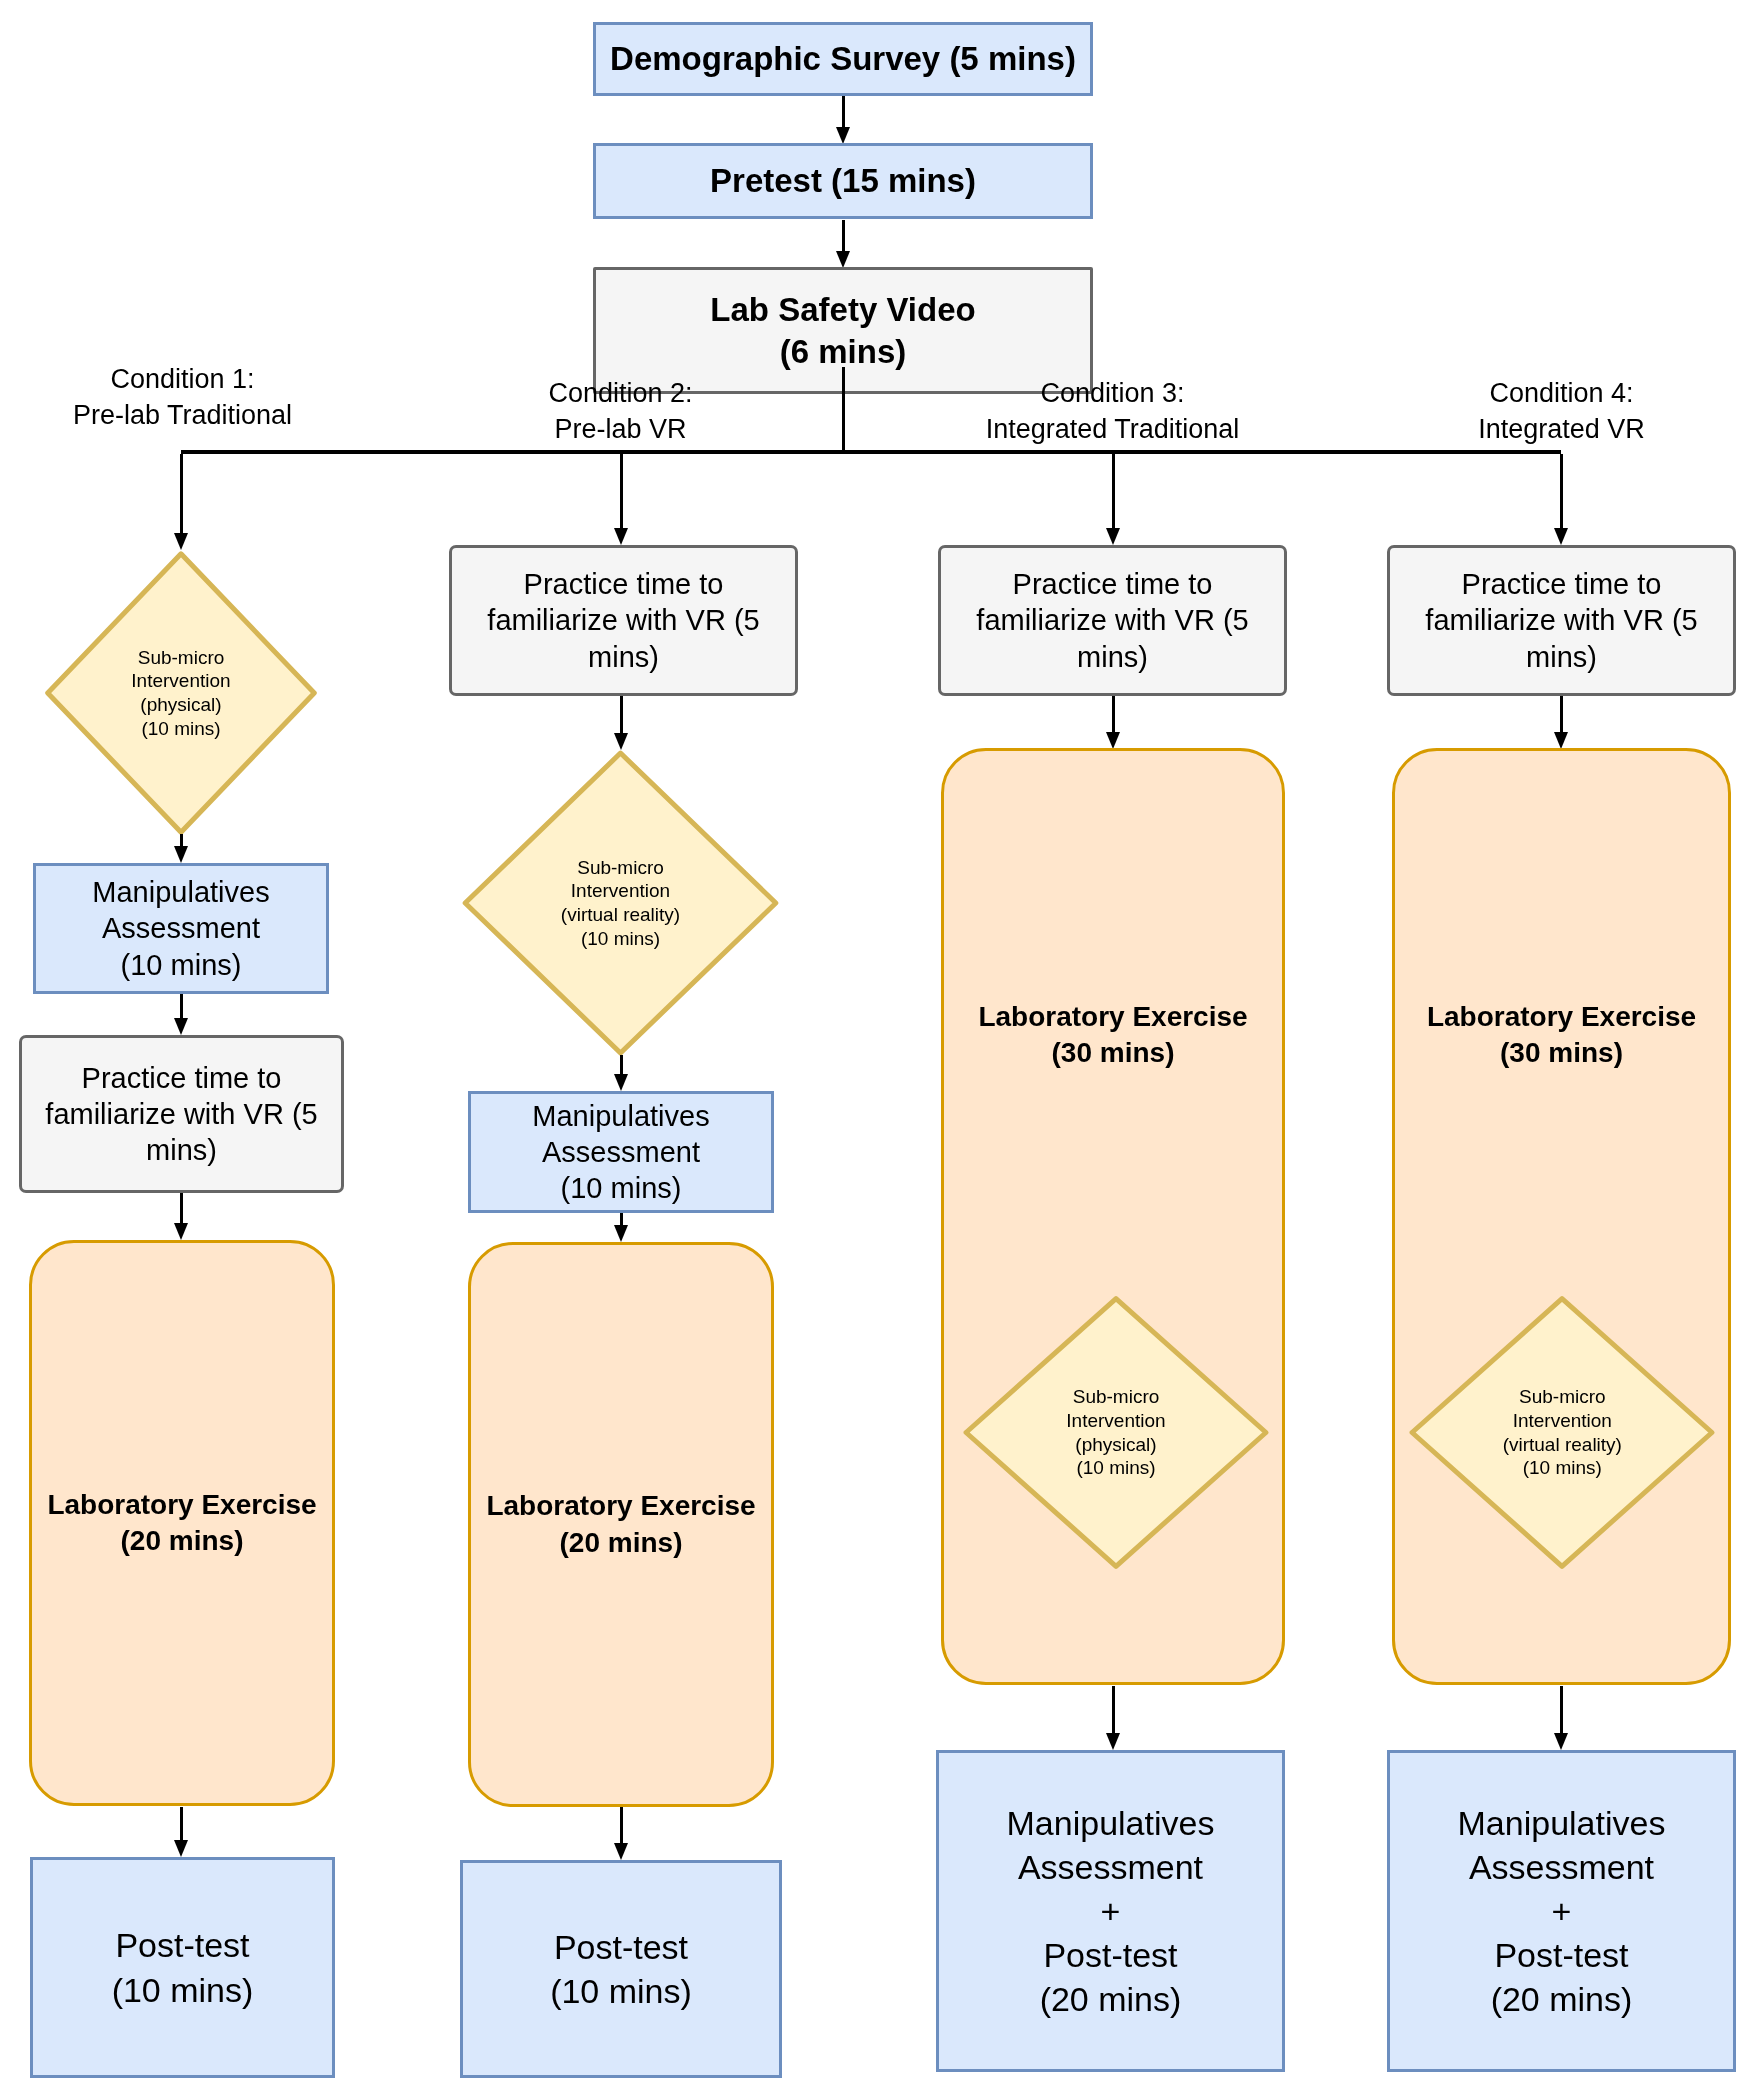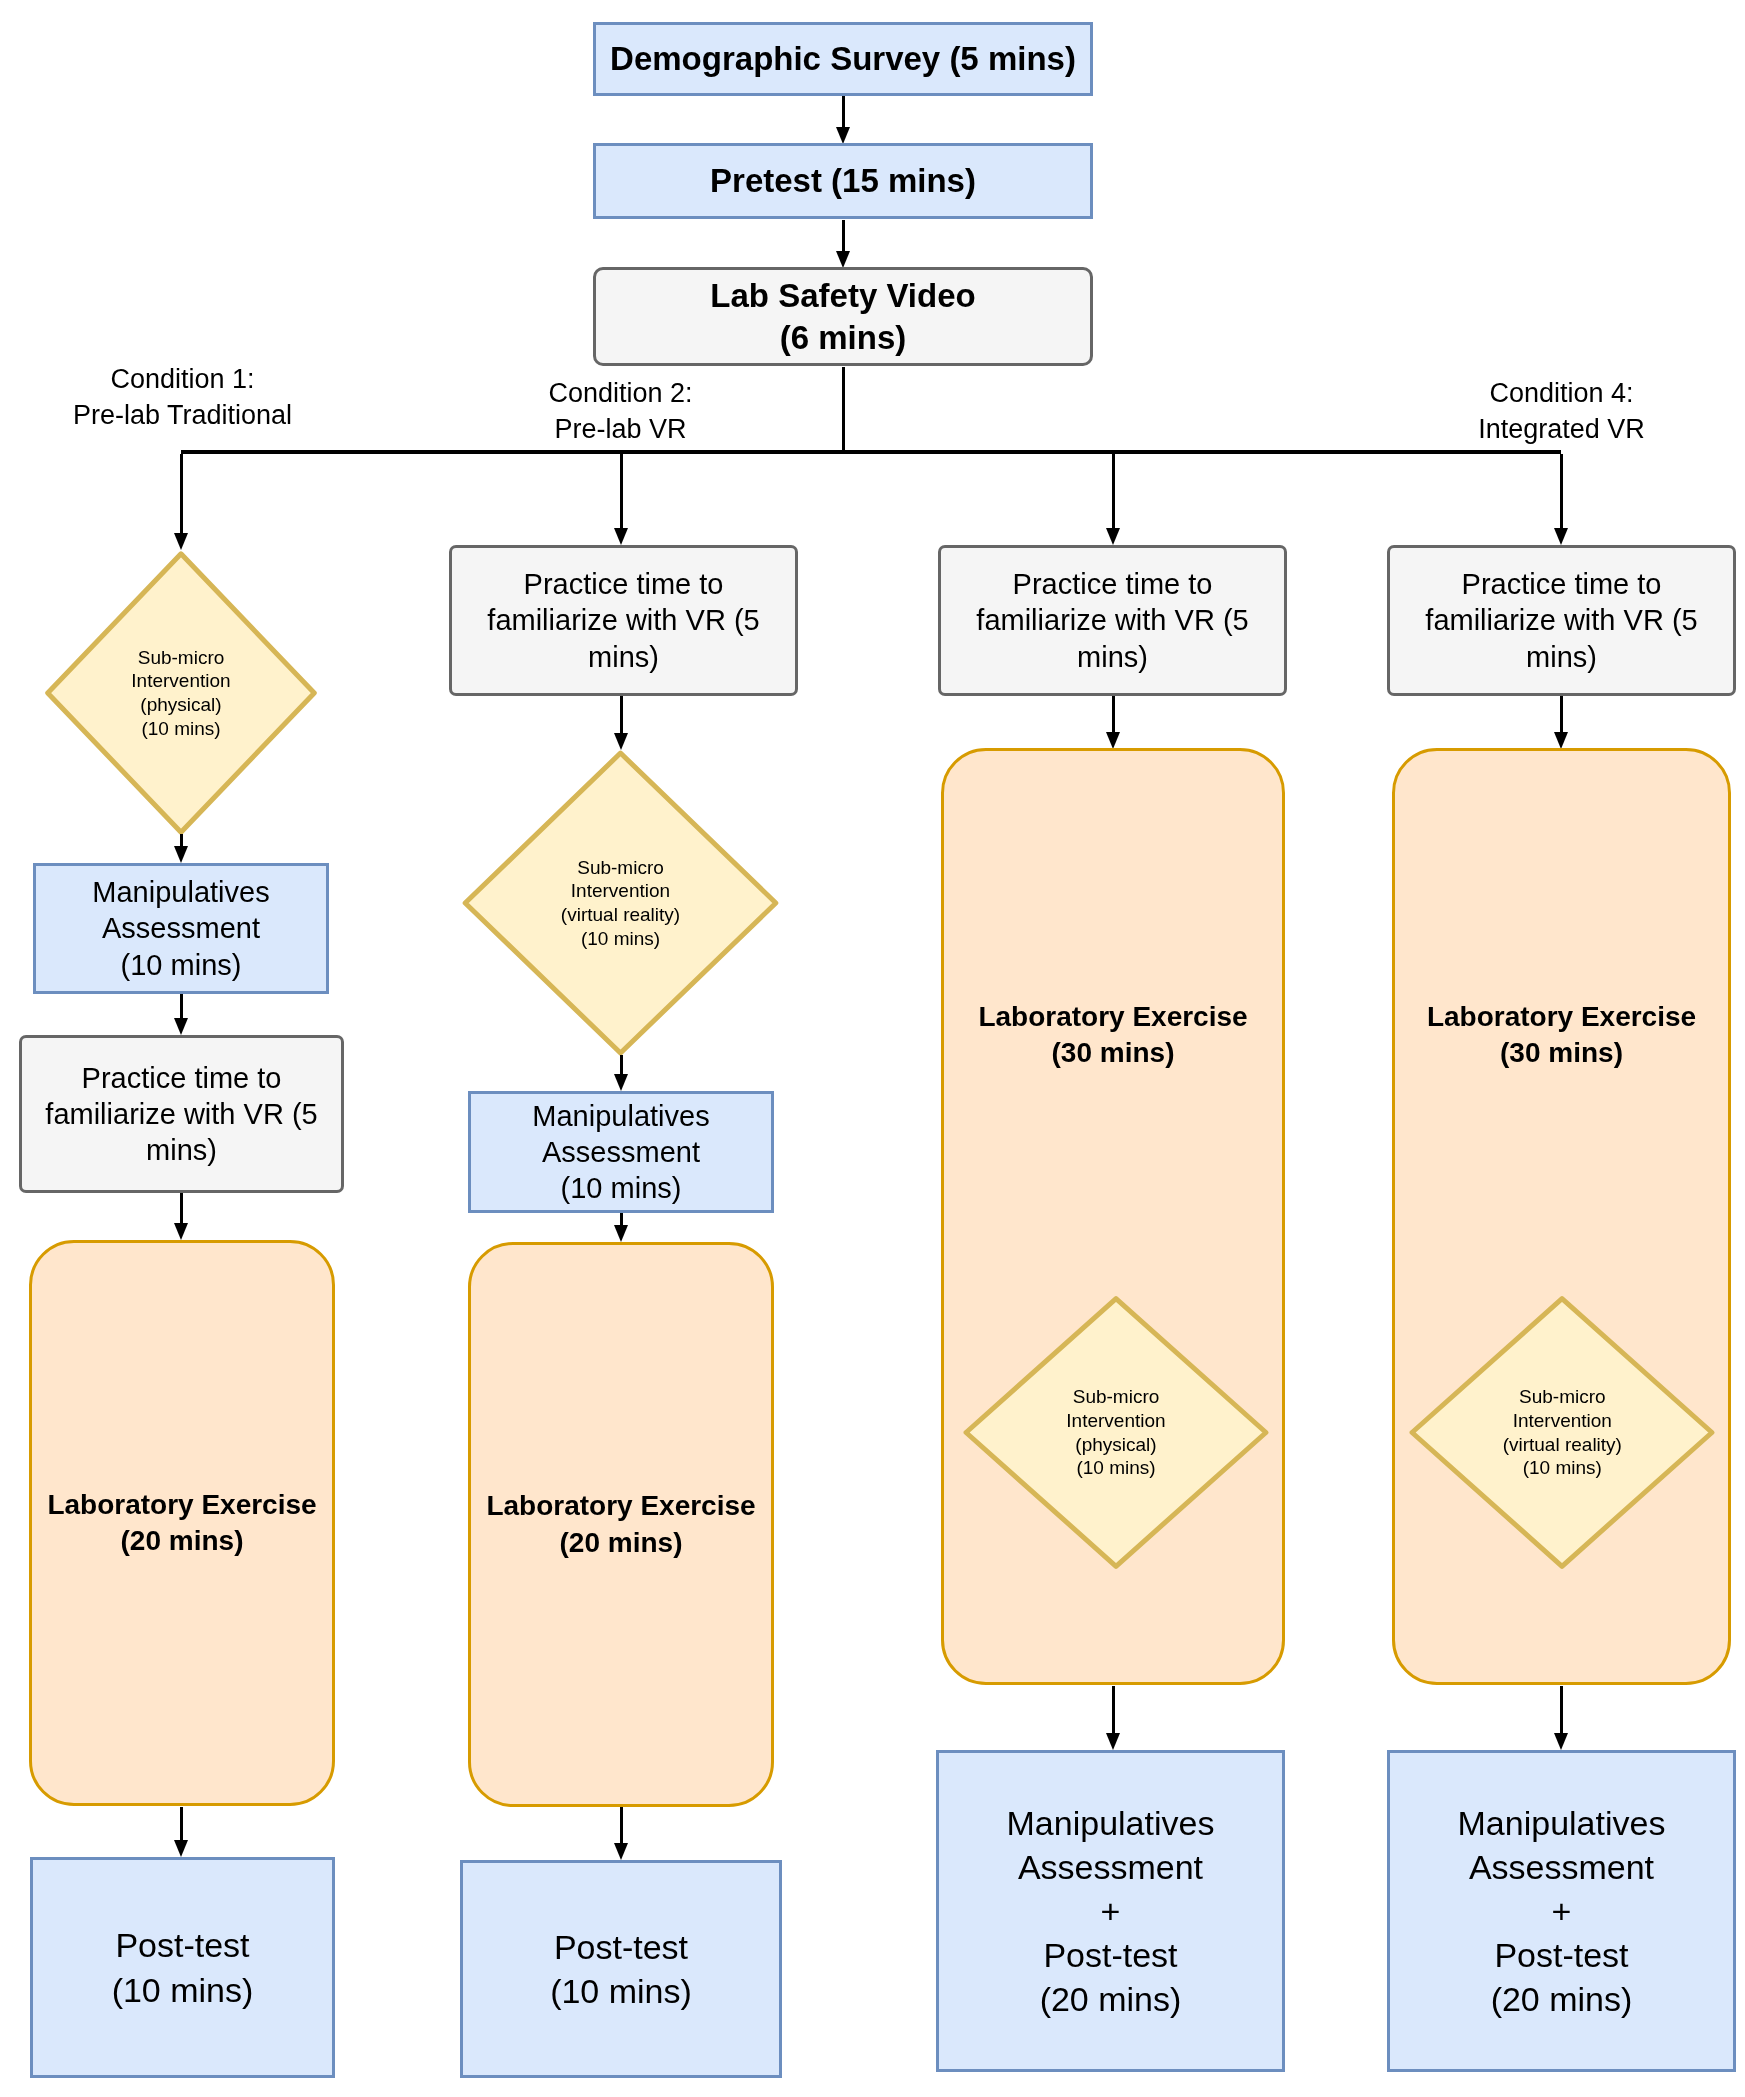--- a/index.html
+++ b/index.html
@@ -94,35 +94,37 @@
 
   <div class="box blue top-font" style="left:593px;top:143px;width:500px;height:76px">
     <div>Pretest (15 mins)</div>
   </div>
 
   <div class="arrow" style="left:836px;top:220px;height:48px">
     <div class="shaft"></div>
     <div class="head"></div>
   </div>
 
-  <div class="box gray top-font" style="left:593px;top:267px;width:500px;height:99px;border-radius:10px">
+  <div class="box gray top-font" style="left:593px;top:267px;width:500px;height:127px;border-radius:2px">
     <div>Lab Safety Video
 (6 mins)</div>
   </div>
 
   <div class="arrow no-head" style="left:836px;top:367px;height:87px">
     <div class="shaft"></div>
 
   </div>
   <div class="hline" style="left:181px;top:450px;width:1380px;height:4.3px"></div>
 
   <div class="cond-label" style="left:1px;top:361px;width:363px">Condition 1:
 Pre-lab Traditional</div>
   <div class="cond-label" style="left:439px;top:375px;width:363px">Condition 2:
 Pre-lab VR</div>
+  <div class="cond-label" style="left:931px;top:375px;width:363px">Condition 3:
+Integrated Traditional</div>
   <div class="cond-label" style="left:1380px;top:375px;width:363px">Condition 4:
 Integrated VR</div>
 
   <div class="arrow" style="left:174px;top:454px;height:96px">
     <div class="shaft"></div>
     <div class="head"></div>
   </div>
   <div class="arrow" style="left:614px;top:454px;height:91px">
     <div class="shaft"></div>
     <div class="head"></div>

